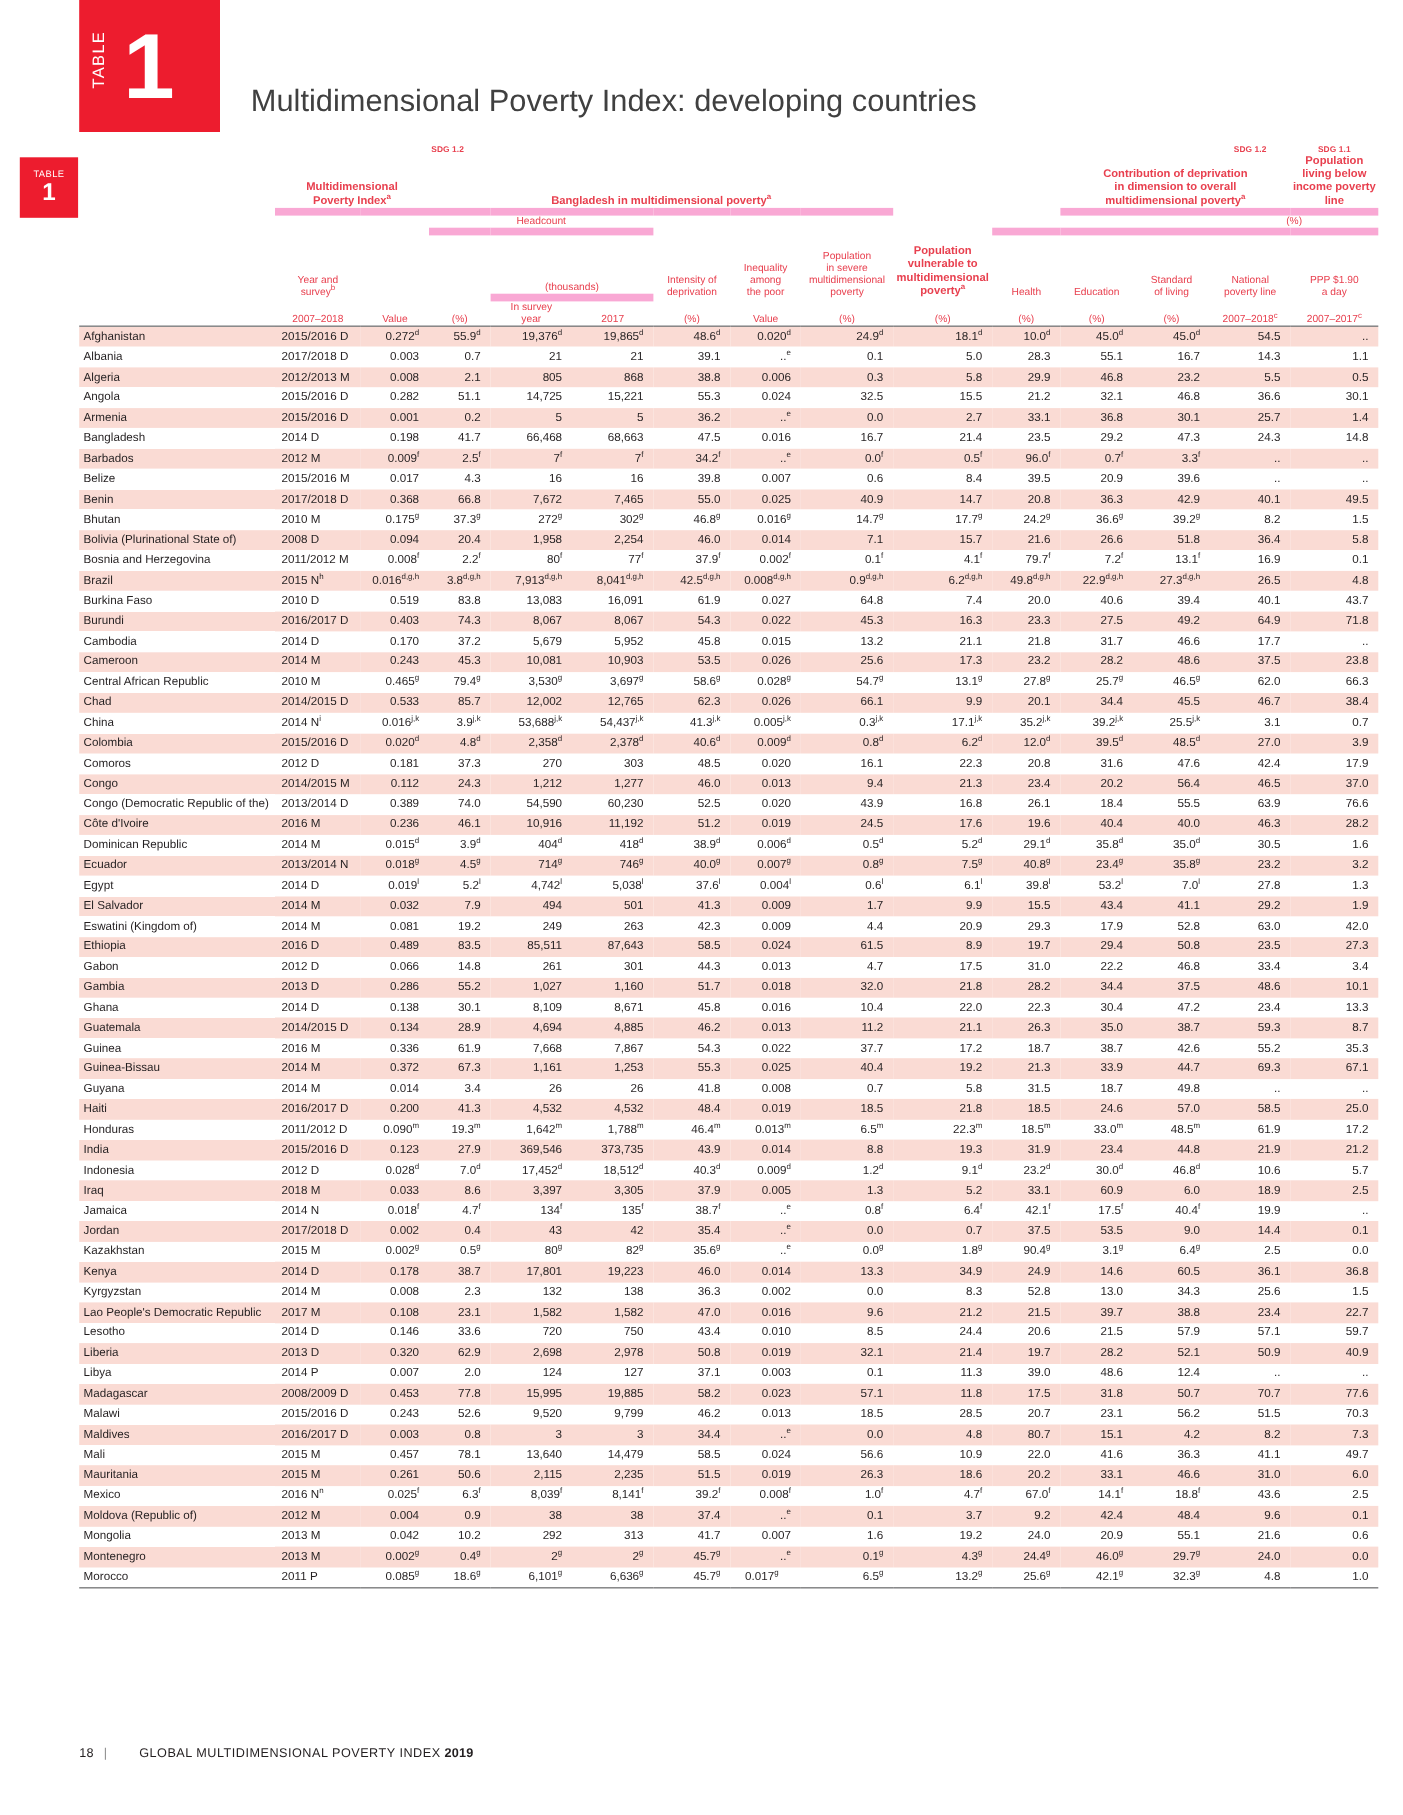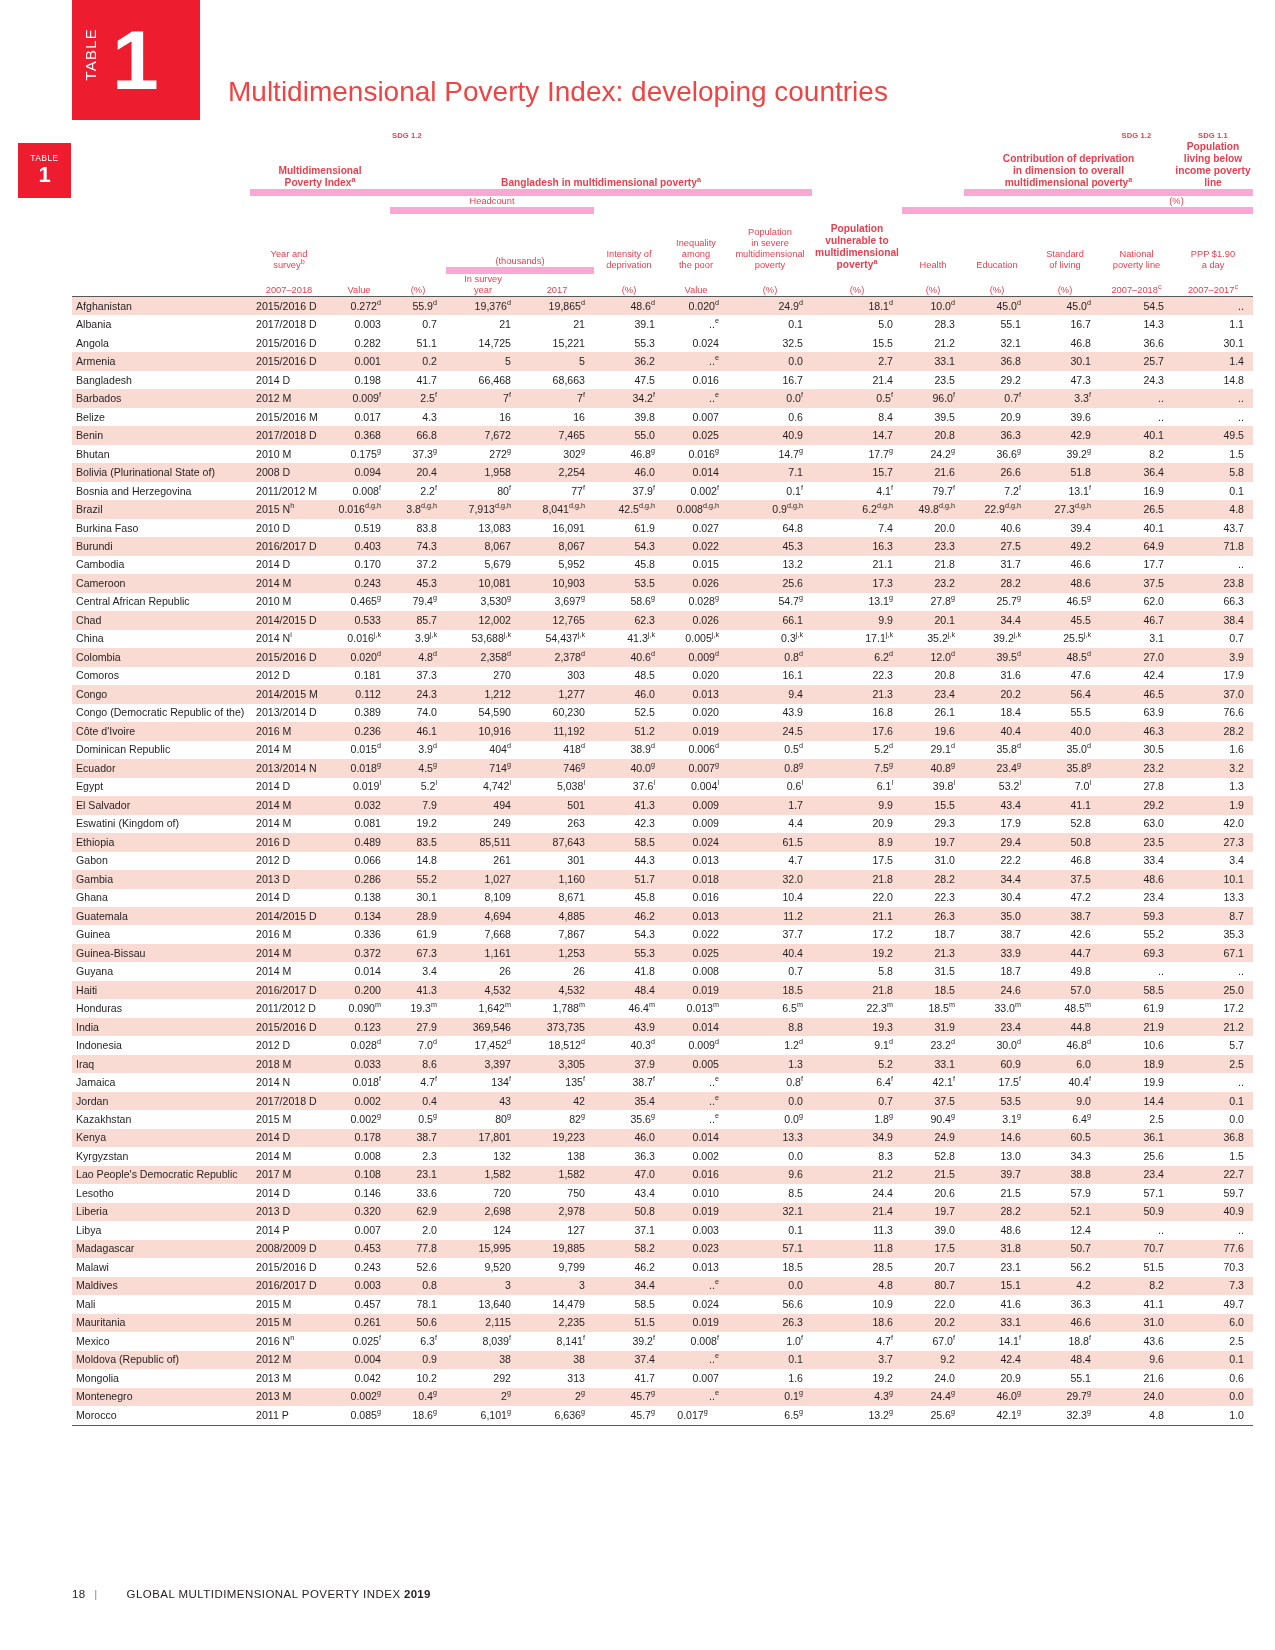--- a/index.html
+++ b/index.html
@@ -24,21 +24,21 @@
     writing-mode:vertical-rl; transform:rotate(180deg);
     font-family:"Liberation Sans", sans-serif;
   }
   .table-badge .badge-num{
     position:absolute; left:40px; top:18px;
     color:#fff; font-size:84px; font-weight:bold; line-height:84px;
     font-family:"Liberation Sans", sans-serif;
   }
   .doc-title{
     position:absolute; left:228px; top:76px;
-    font-size:28px; color:#ef4444; font-weight:normal;
+    font-size:28px; color:#404040; font-weight:normal;
     white-space:nowrap;
   }
 
   
   .side-tab{
     position:absolute; left:18px; top:143px; width:53px; height:55px;
     background:#ed1c2e; color:#fff;
     display:flex; flex-direction:column; align-items:center; justify-content:center;
     line-height:1.05;
   }
@@ -236,20 +236,37 @@
           <td class="num">39.1</td>
           <td class="num">..<sup>e</sup></td>
           <td class="num">0.1</td>
           <td class="num">5.0</td>
           <td class="num">28.3</td>
           <td class="num">55.1</td>
           <td class="num">16.7</td>
           <td class="num">14.3</td>
           <td class="num">1.1</td>
         </tr>
+        <tr class="drow alt">
+          <td class="country">Algeria</td>
+          <td class="yr">2012/2013 M</td>
+          <td class="num">0.008</td>
+          <td class="num">2.1</td>
+          <td class="num">805</td>
+          <td class="num">868</td>
+          <td class="num">38.8</td>
+          <td class="num">0.006</td>
+          <td class="num">0.3</td>
+          <td class="num">5.8</td>
+          <td class="num">29.9</td>
+          <td class="num">46.8</td>
+          <td class="num">23.2</td>
+          <td class="num">5.5</td>
+          <td class="num">0.5</td>
+        </tr>
         <tr class="drow">
           <td class="country">Angola</td>
           <td class="yr">2015/2016 D</td>
           <td class="num">0.282</td>
           <td class="num">51.1</td>
           <td class="num">14,725</td>
           <td class="num">15,221</td>
           <td class="num">55.3</td>
           <td class="num">0.024</td>
           <td class="num">32.5</td>

